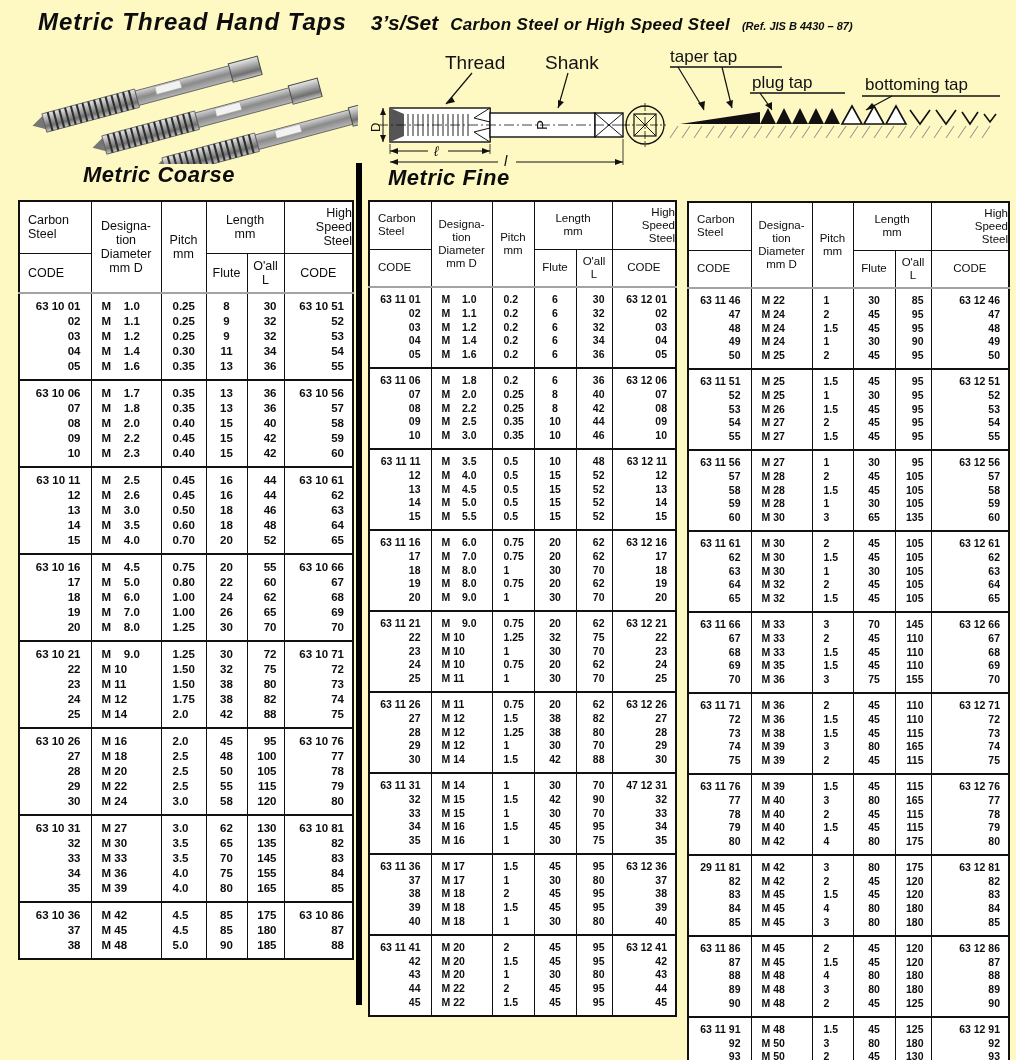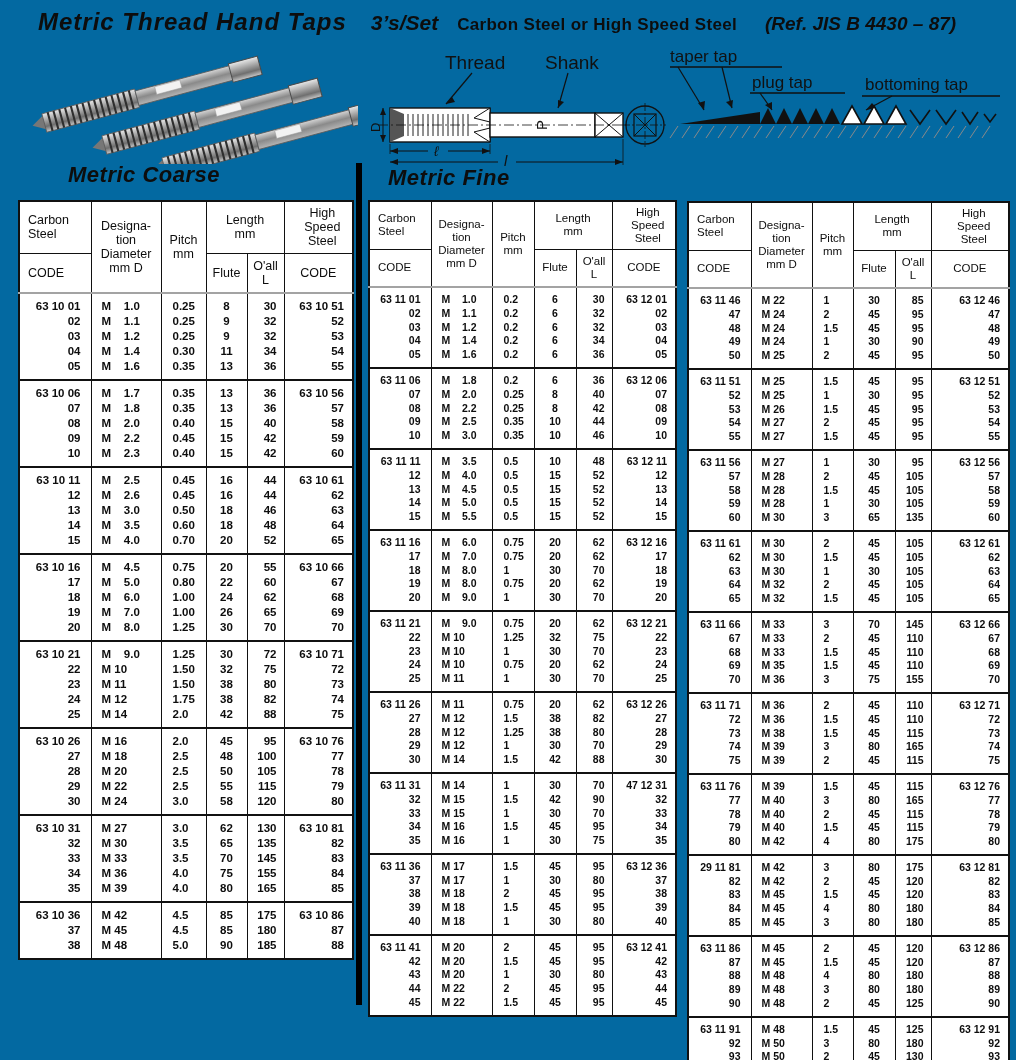--- a/index.html
+++ b/index.html
@@ -1,48 +1,48 @@
 <!DOCTYPE html>
 <html><head>
 <meta charset="utf-8">
 <style>
   * { margin:0; padding:0; box-sizing:border-box; }
   html,body { background:#e8e8e8; }
   #page {
-    position:relative; width:1016px; height:1060px; background:#0369a1;
+    position:relative; width:1016px; height:1060px; background:#fef9c3;
     font-family:"Liberation Sans", sans-serif; color:#0d0d0d; overflow:hidden;
   }
   
   #title-bar { position:absolute; left:38px; top:8px; display:flex; align-items:baseline; white-space:nowrap; }
   .t-main  { font-size:24px; font-weight:bold; font-style:italic; letter-spacing:1px; }
   .t-set   { font-size:21px; font-weight:bold; font-style:italic; margin-left:24px; }
-  .t-mat   { font-size:17px; font-weight:bold; margin-left:19px; letter-spacing:0.3px; }
-  .t-ref   { font-size:19px; font-weight:bold; font-style:italic; margin-left:28px; }
+  .t-mat   { font-size:17px; font-weight:bold; font-style:italic; margin-left:12px; letter-spacing:0.3px; }
+  .t-ref   { font-size:11px; font-weight:bold; font-style:italic; margin-left:12px; }
   
   .fig { position:absolute; }
   #fig-photo   { left:10px;  top:42px;  }
   #fig-drawing { left:370px; top:52px;  }
   #fig-types   { left:660px; top:42px;  }
   
   #v-divider { position:absolute; left:356px; top:163px; width:6px; height:842px; background:#000; }
   .section-title { position:absolute; font-size:22px; font-weight:bold; font-style:italic; letter-spacing:0.5px; }
-  #coarse-title { left:68px;  top:162px; }
+  #coarse-title { left:83px;  top:162px; }
   #fine-title   { left:388px; top:165px; }
   
   .data-table { position:absolute; border-collapse:collapse; table-layout:fixed; border:2px solid #111; background:#fff; }
   #tbl-coarse { left:18px;  top:200px; width:334px; }
   #tbl-fine1  { left:368px; top:200px; width:307px; }
   #tbl-fine2  { left:687px; top:201px; width:321px; }
   .data-table th { font-weight:normal; white-space:pre-line; vertical-align:middle; }
   .data-table th, .data-table td { border-left:1.5px solid #111; }
   .data-table th:first-child, .data-table td:first-child { border-left:none; }
   .data-table thead { border-bottom:2px solid #a3a3a3; }
   .h-carbon, .h-length, .h-hss { border-bottom:1.5px solid #111; }
   .h-carbon { text-align:left; padding-left:8px; font-weight:bold; }
-  .h-hss    { text-align:center; padding-left:8px; font-weight:bold; }
+  .h-hss    { text-align:right; padding-left:8px; font-weight:bold; }
   .h-desig, .h-pitch, .h-length, .h-flute, .h-oall { text-align:center; }
   .h-code   { text-align:left; padding-left:8px; }
   .h-code-r { text-align:center; padding-left:0; }
   .t-coarse th { font-size:12.5px; line-height:14px; }
   .t-fine   th { font-size:11.5px; line-height:13px; }
   .t-coarse thead tr:first-child { height:52px; }
   .t-coarse thead tr:last-child  { height:40px; }
   .t-fine   thead tr:first-child { height:48px; }
   .t-fine   thead tr:last-child  { height:38px; }
   tbody.grp { border-top:2px solid #111; }

